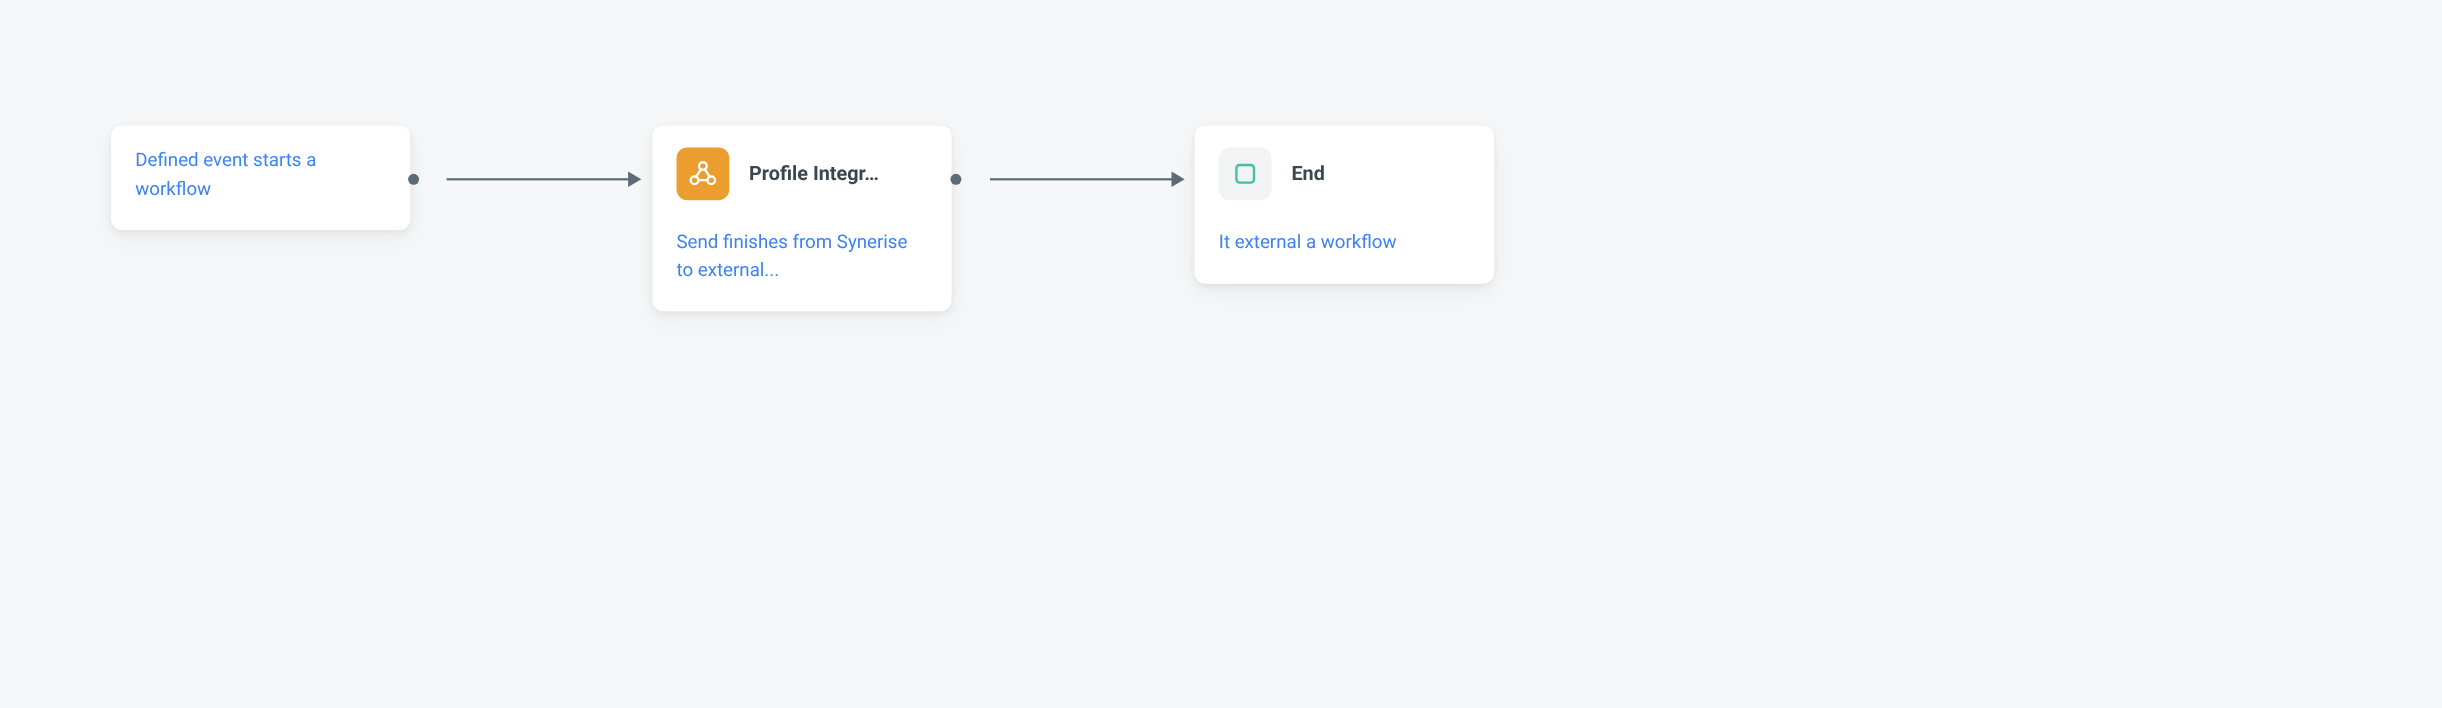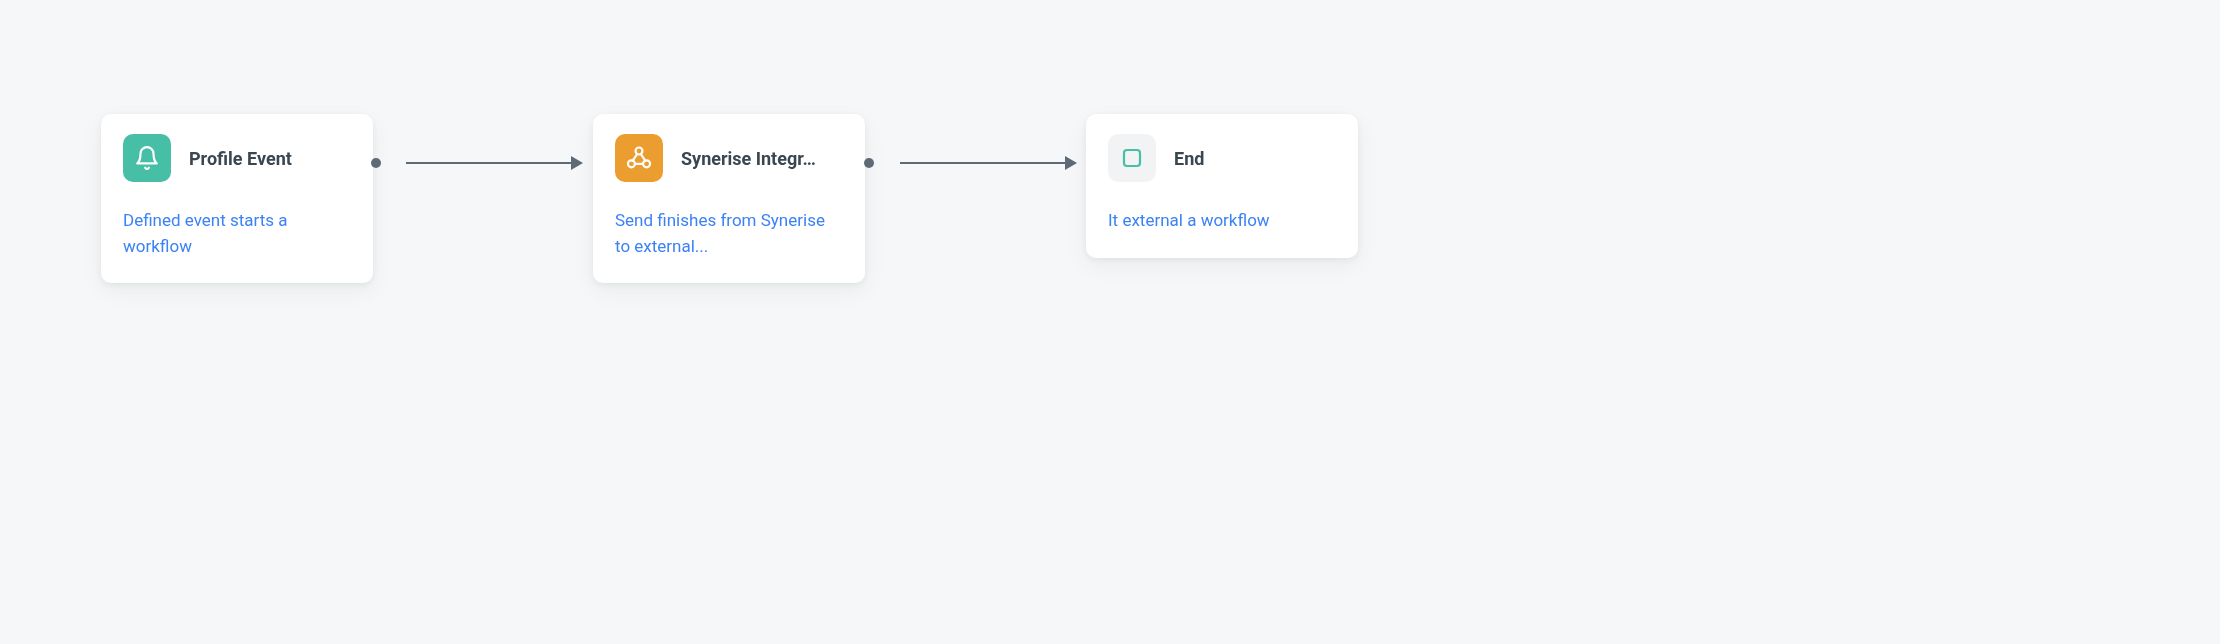--- a/index.html
+++ b/index.html
@@ -84,29 +84,20 @@
     border-left: 12px solid #5d6b78;
     margin-left: -1px;
   }
 </style>
 </head>
 <body>
 
 <div class="canvas">
 
   <div class="card" style="left:101px; top:114px;">
-    <div class="card-header">
-      <div class="icon-box teal">
-        <svg width="26" height="26" viewBox="0 0 24 24" fill="none" stroke="#ffffff" stroke-width="2" stroke-linecap="round" stroke-linejoin="round">
-          <path d="M18 8a6 6 0 0 0-12 0c0 7-3 9-3 9h18s-3-2-3-9"></path>
-          <path d="M13.73 21a2 2 0 0 1-3.46 0"></path>
-        </svg>
-      </div>
-      <div class="card-title">Profile Event</div>
-    </div>
     <div class="card-desc">Defined event starts a workflow</div>
   </div>
   <div class="connector-dot" style="left:371px; top:158px;"></div>
 
   <div class="arrow" style="left:406px; top:156px;">
     <div class="arrow-line" style="width:166px;"></div>
     <div class="arrow-head"></div>
   </div>
 
   <div class="card" style="left:593px; top:114px;">
@@ -114,21 +105,21 @@
       <div class="icon-box orange">
         <svg width="28" height="28" viewBox="0 0 24 24" fill="none" stroke="#ffffff" stroke-width="1.8" stroke-linecap="round" stroke-linejoin="round">
           <circle cx="12" cy="6" r="3"></circle>
           <circle cx="5.5" cy="17" r="3"></circle>
           <circle cx="18.5" cy="17" r="3"></circle>
           <path d="M10.5 8.5 L6.5 14.5"></path>
           <path d="M13.5 8.5 L17.5 14.5"></path>
           <path d="M8.5 17 L15.5 17"></path>
         </svg>
       </div>
-      <div class="card-title">Synerise Integr…</div>
+      <div class="card-title">Profile Integr…</div>
     </div>
     <div class="card-desc">Send finishes from Synerise to external...</div>
   </div>
   <div class="connector-dot" style="left:864px; top:158px;"></div>
 
   <div class="arrow" style="left:900px; top:156px;">
     <div class="arrow-line" style="width:166px;"></div>
     <div class="arrow-head"></div>
   </div>
 

